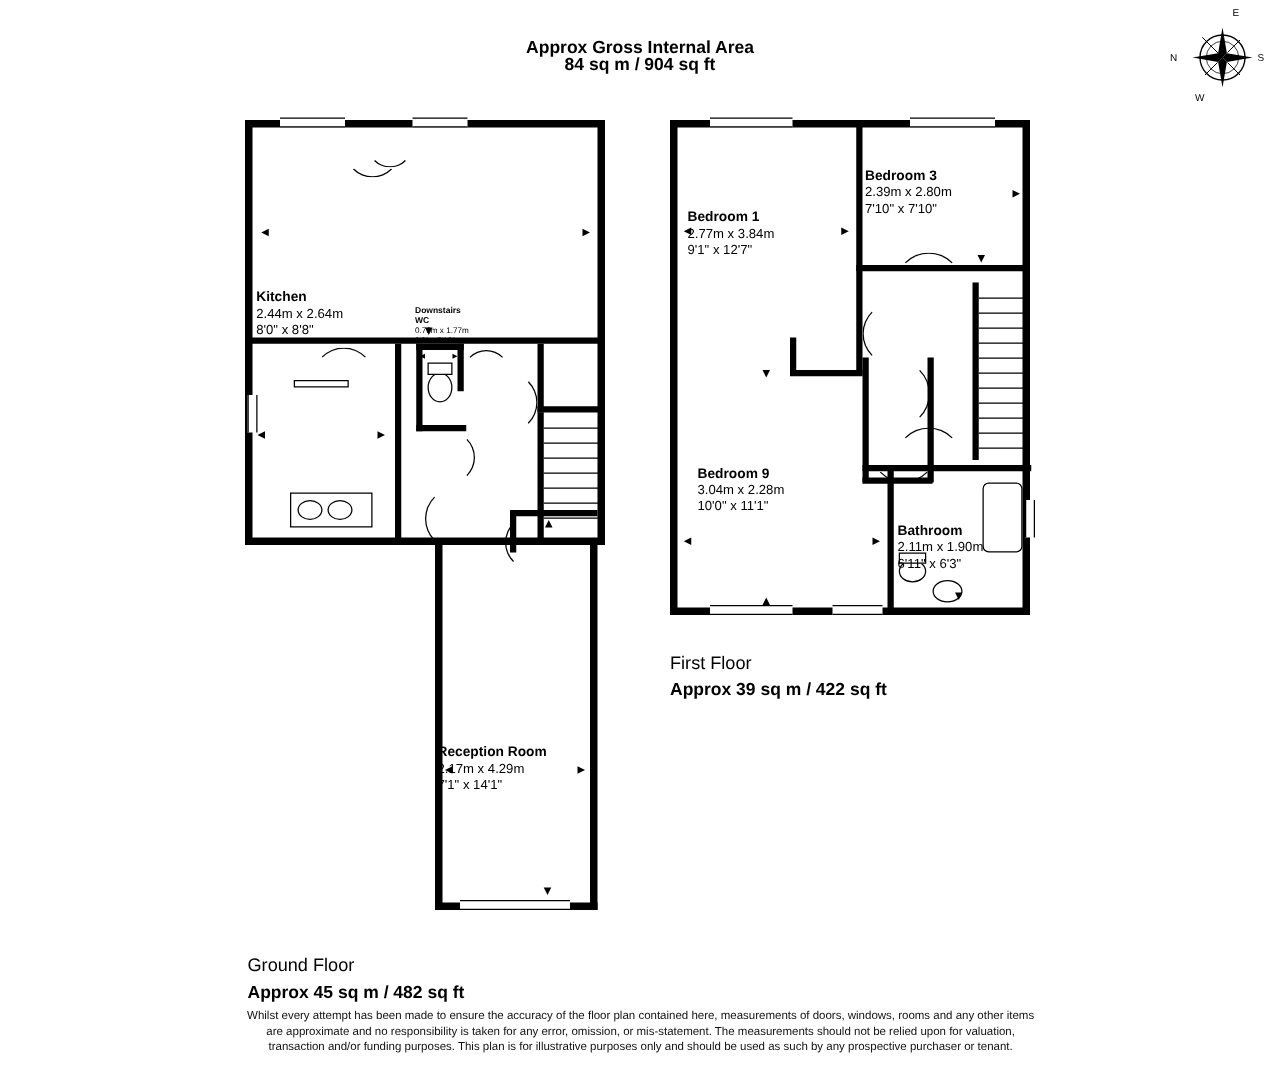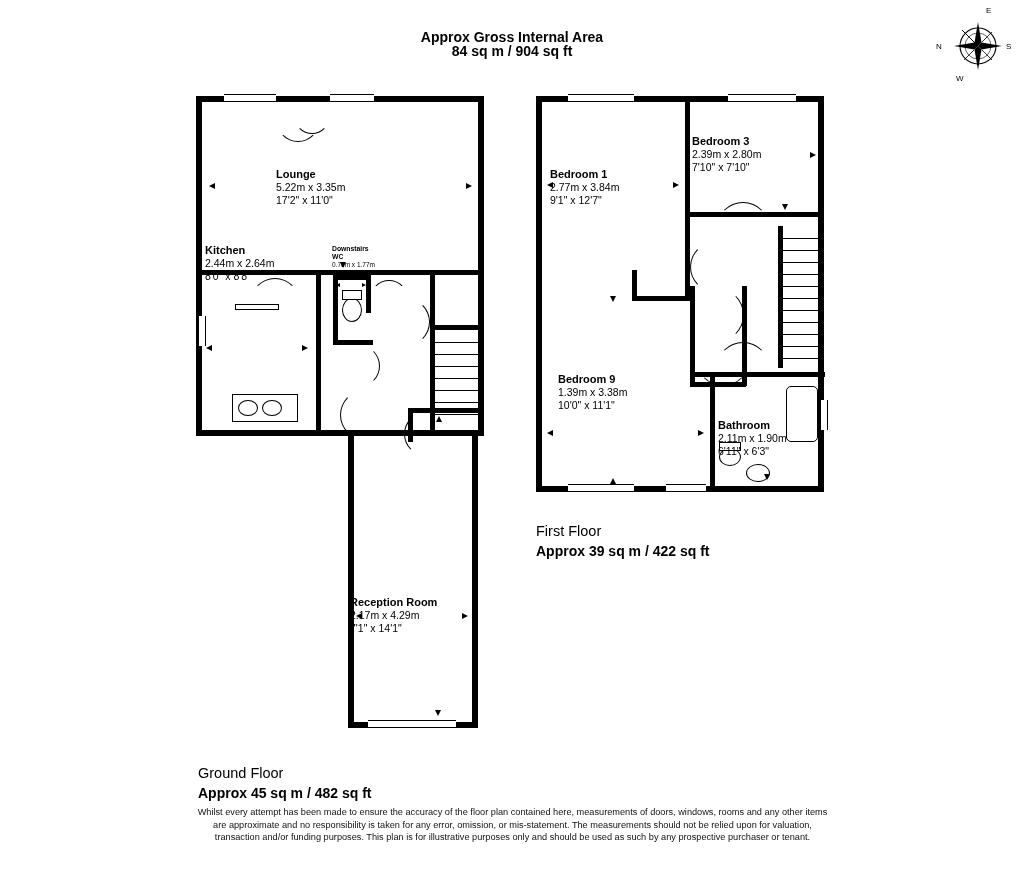--- a/index.html
+++ b/index.html
@@ -156,39 +156,34 @@
 
   <div class="wall" style="left:6px; top:180px; width:140px; height:5px;"></div>
   <div class="wall" style="left:146px; top:180px; width:148px; height:5px;"></div>
 
   <div class="win" style="left:34px; top:4px; width:52px; height:6px;"></div>
   <div class="win" style="left:140px; top:4px; width:44px; height:6px;"></div>
 
   <div class="door-arc" style="left:86px; top:8px; width:42px; height:42px; border-color:#000; border-top-color:transparent; border-left-color:transparent; border-right-color:transparent;"></div>
   <div class="door-arc" style="left:104px; top:8px; width:34px; height:34px; border-top-color:transparent; border-right-color:transparent; border-left-color:transparent;"></div>
 
-  <div class="room-label" style="left:86px; top:78px; width:130px;">
-    <div class="nm">Lounge</div>
-    <div>5.22m x 3.35m</div>
-    <div>17'2" x 11'0"</div>
-  </div>
   <div class="arrow ar-l" style="left:19px; top:93px;"></div>
   <div class="arrow ar-r" style="left:276px; top:93px;"></div>
   <div class="arrow ar-d" style="left:150px; top:172px;"></div>
 
   <div class="wall" style="left:6px; top:340px; width:288px; height:6px;"></div>
 
   <div class="wall" style="left:126px; top:185px; width:5px; height:161px;"></div>
 
   <div class="wall" style="left:143px; top:185px; width:5px; height:70px;"></div>
   <div class="wall" style="left:143px; top:185px; width:38px; height:5px;"></div>
   <div class="wall" style="left:176px; top:185px; width:5px; height:38px;"></div>
   <div class="wall" style="left:143px; top:250px; width:40px; height:5px;"></div>
 
-  <div class="room-label" style="left:15px; top:142px; width:110px;margin-top:12px;">
+  <div class="room-label" style="left:15px; top:142px; width:110px;">
     <div class="nm">Kitchen</div>
     <div>2.44m x 2.64m</div>
     <div>8'0" x 8'8"</div>
   </div>
   <div class="arrow ar-l" style="left:16px; top:255px;"></div>
   <div class="arrow ar-r" style="left:112px; top:255px;"></div>
 
   <div class="win-v" style="left:8px; top:226px; width:6px; height:30px;"></div>
 
   <div class="fix" style="left:45px; top:214px; width:42px; height:4px;"></div>
@@ -306,21 +301,21 @@
     <div class="nm">Bedroom 3</div>
     <div>2.39m x 2.80m</div>
     <div>7'10" x 7'10"</div>
   </div>
   <div class="arrow ar-r" style="left:280px; top:62px;"></div>
   <div class="arrow ar-d" style="left:252px; top:114px;"></div>
   <div class="arrow ar-d" style="left:80px; top:206px;"></div>
 
   <div class="room-label" style="left:28px; top:283px; width:128px;">
     <div class="nm">Bedroom 9</div>
-    <div>1.39m x 3.38m</div>
+    <div>3.04m x 2.28m</div>
     <div>10'0" x 11'1"</div>
   </div>
   <div class="arrow ar-l" style="left:17px; top:340px;"></div>
   <div class="arrow ar-r" style="left:168px; top:340px;"></div>
   <div class="arrow ar-u" style="left:80px; top:388px;"></div>
 
   <div class="room-label" style="left:188px; top:329px; width:108px;">
     <div class="nm">Bathroom</div>
     <div>2.11m x 1.90m</div>
     <div>6'11" x 6'3"</div>

